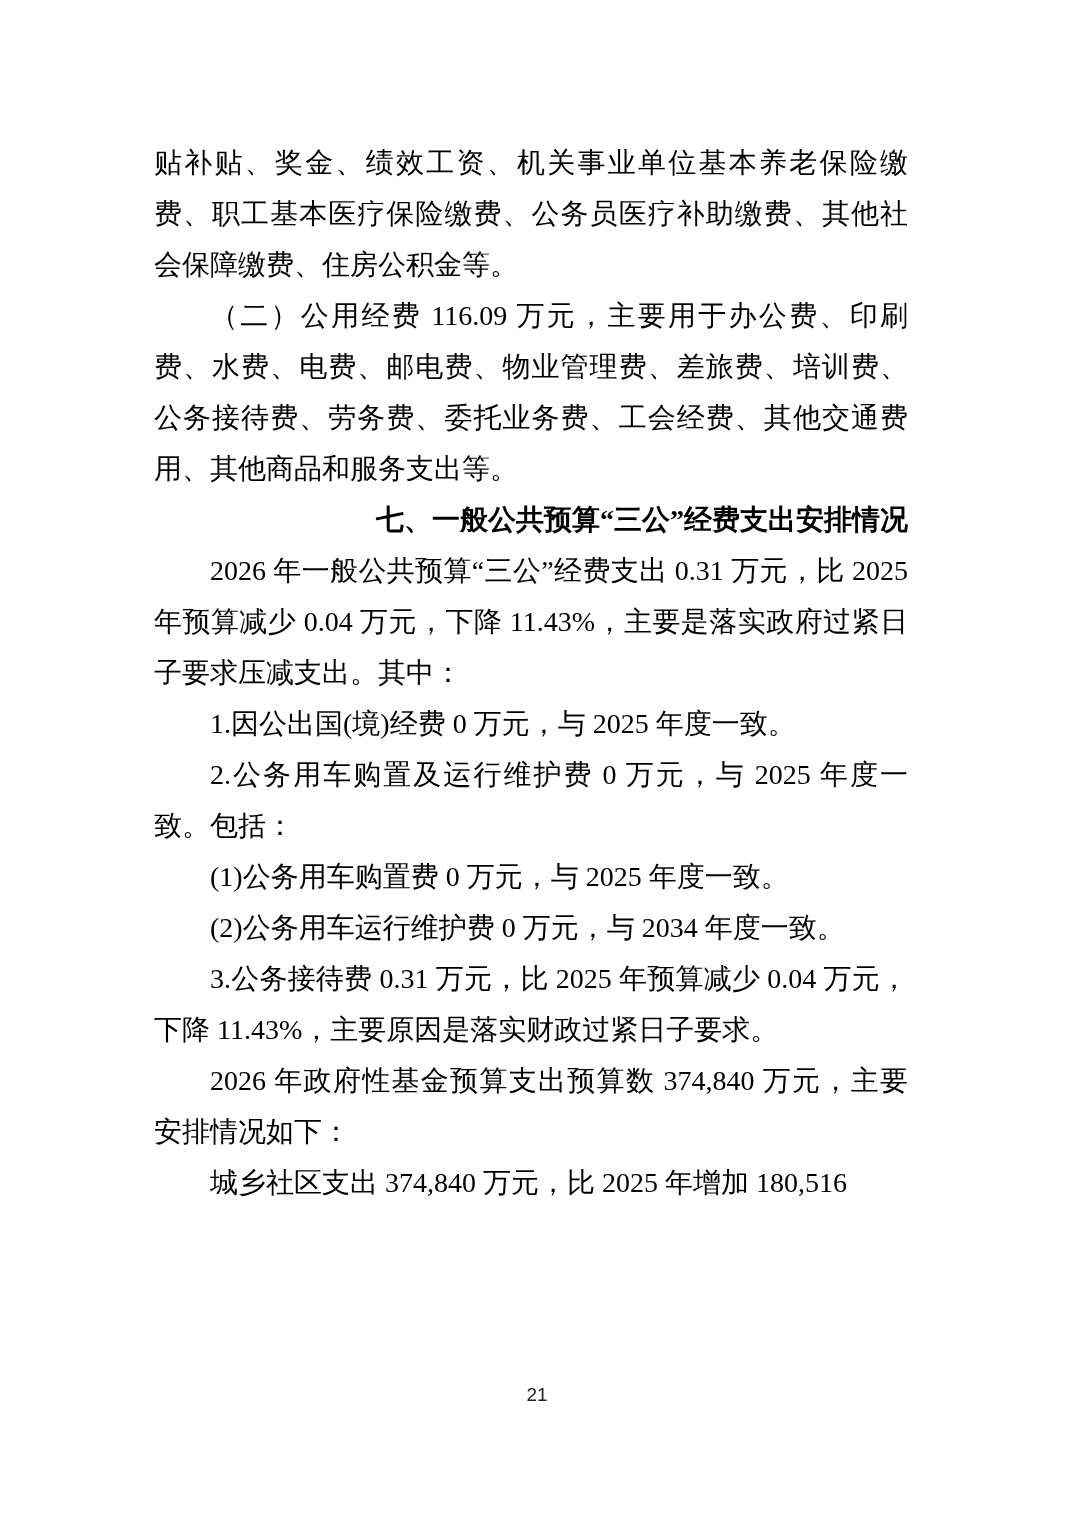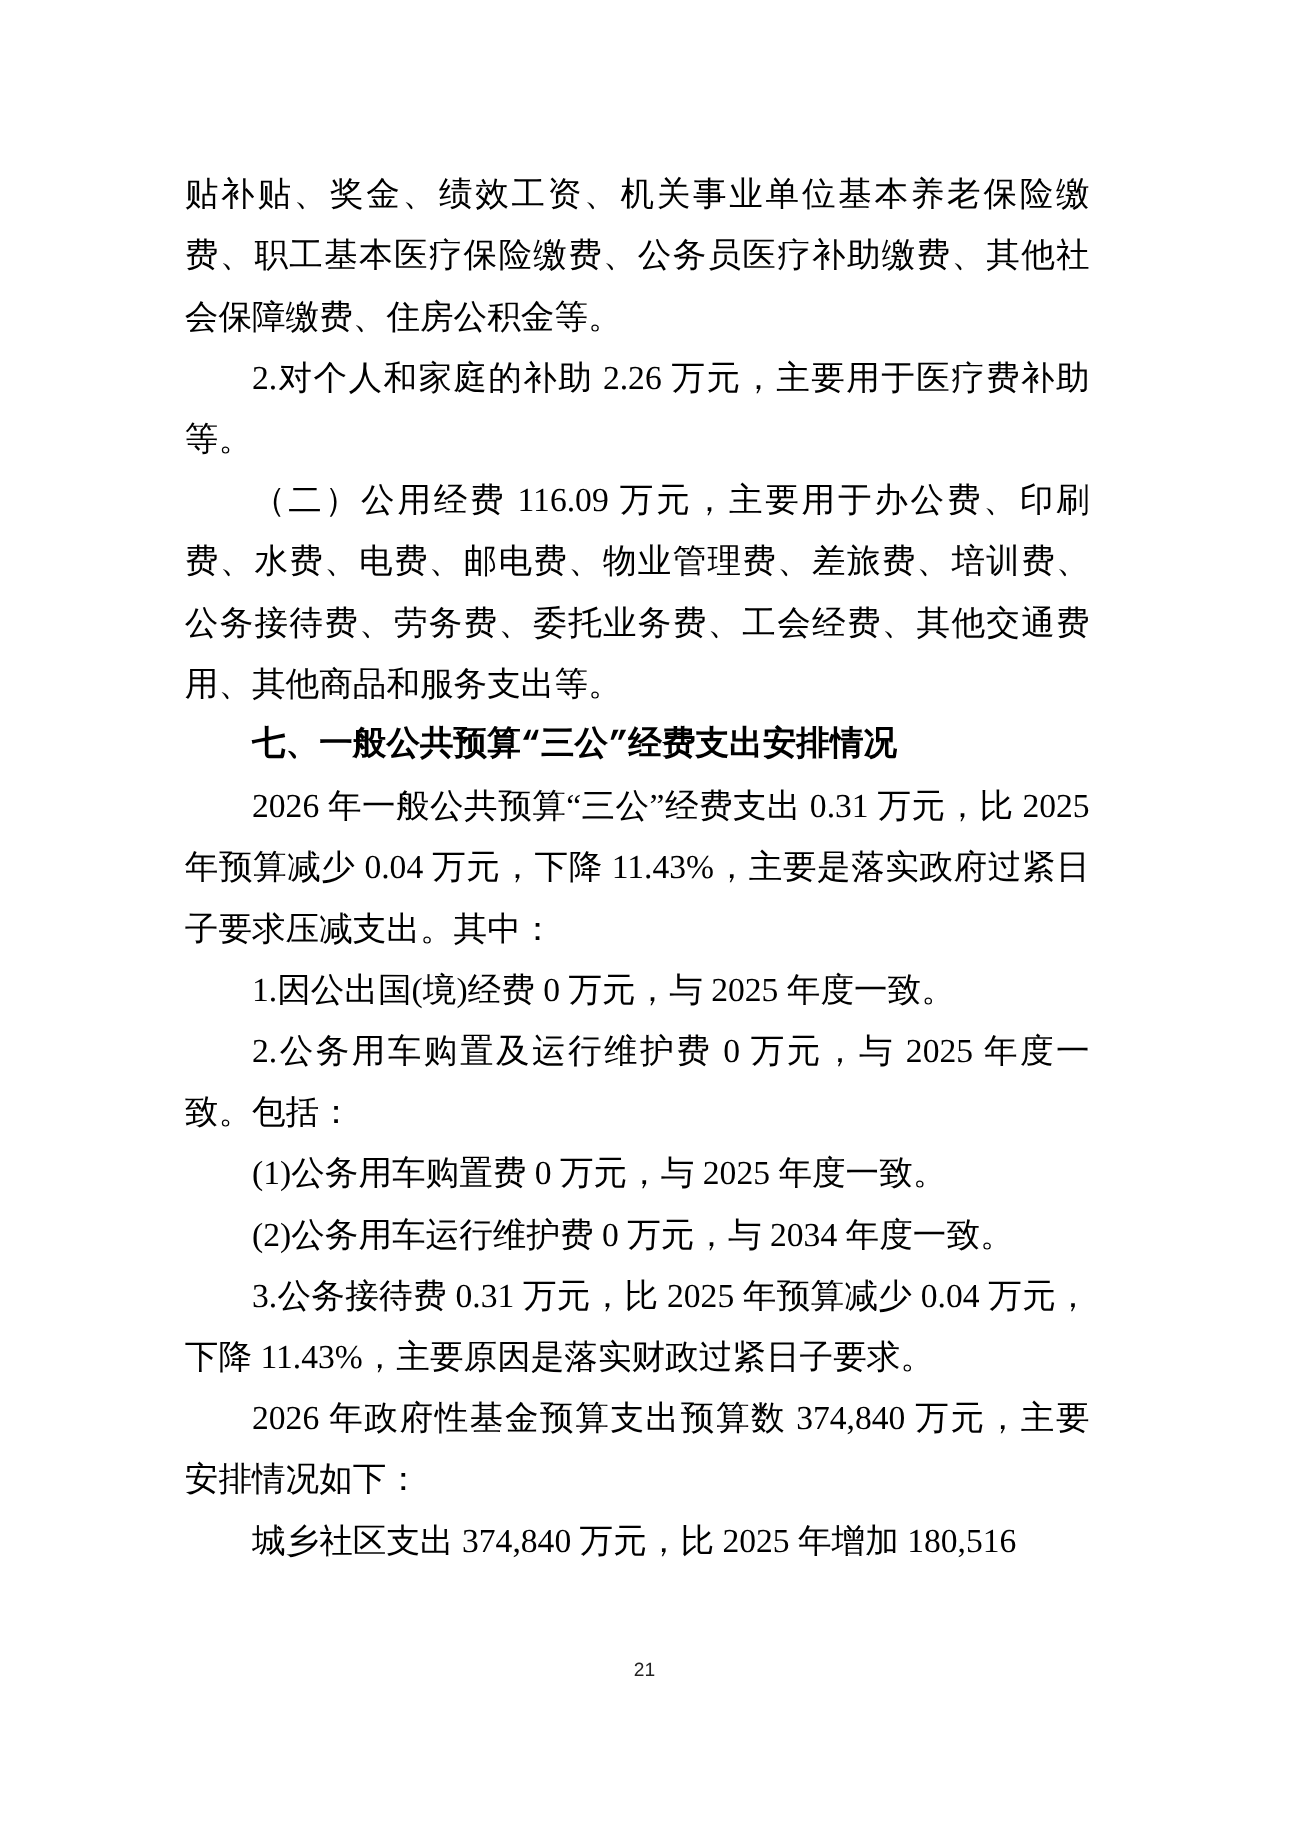--- a/index.html
+++ b/index.html
@@ -36,44 +36,43 @@
     color: #000000;
     text-align: justify;
     text-justify: inter-character;
     word-break: normal;
     overflow-wrap: break-word;
   }
   .para.indent {
     text-indent: 56px;
   }
   .para.heading {
-    font-family: Liberation Mono, monospace;
+    font-family: Liberation Serif, serif;
     font-weight: 700;
-    text-align: left;
+    text-align: right;
   }
   .page-footer {
     position: absolute;
     left: 0;
     top: 1384px;
     width: 1074px;
     text-align: center;
   }
   .page-number {
     font-family: "Liberation Sans", "DejaVu Sans", sans-serif;
-    font-size: 16px;
+    font-size: 19px;
     color: #222222;
   }
 </style>
 </head>
 <body>
 
 <div class="page">
   <main class="text-block">
       <p class="para">贴补贴、奖金、绩效工资、机关事业单位基本养老保险缴费、职工基本医疗保险缴费、公务员医疗补助缴费、其他社会保障缴费、住房公积金等。</p>
-      <p class="para indent">2.对个人和家庭的补助 2.26 万元，主要用于医疗费补助等。</p>
       <p class="para indent">（二）公用经费 116.09 万元，主要用于办公费、印刷费、水费、电费、邮电费、物业管理费、差旅费、培训费、公务接待费、劳务费、委托业务费、工会经费、其他交通费用、其他商品和服务支出等。</p>
       <p class="para heading indent">七、一般公共预算“三公”经费支出安排情况</p>
       <p class="para indent">2026 年一般公共预算“三公”经费支出 0.31 万元，比 2025 年预算减少 0.04 万元，下降 11.43%，主要是落实政府过紧日子要求压减支出。其中：</p>
       <p class="para indent">1.因公出国(境)经费 0 万元，与 2025 年度一致。</p>
       <p class="para indent">2.公务用车购置及运行维护费 0 万元，与 2025 年度一致。包括：</p>
       <p class="para indent">(1)公务用车购置费 0 万元，与 2025 年度一致。</p>
       <p class="para indent">(2)公务用车运行维护费 0 万元，与 2034 年度一致。</p>
       <p class="para indent">3.公务接待费 0.31 万元，比 2025 年预算减少 0.04 万元，下降 11.43%，主要原因是落实财政过紧日子要求。</p>
       <p class="para indent">2026 年政府性基金预算支出预算数 374,840 万元，主要安排情况如下：</p>
       <p class="para indent">城乡社区支出 374,840 万元，比 2025 年增加 180,516</p>

